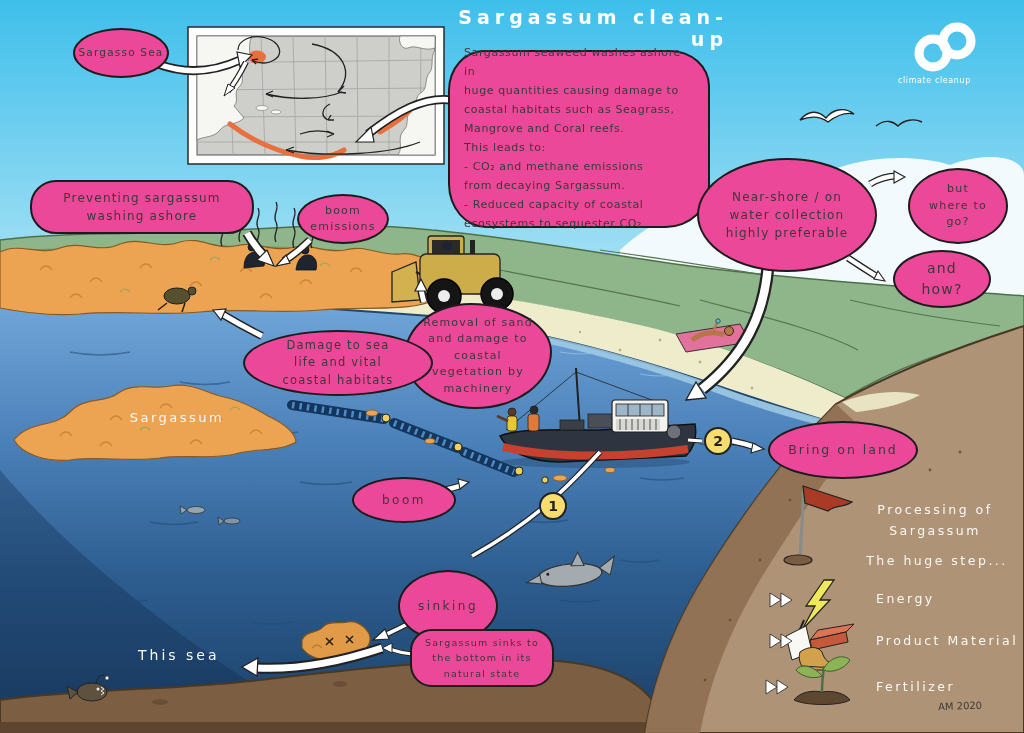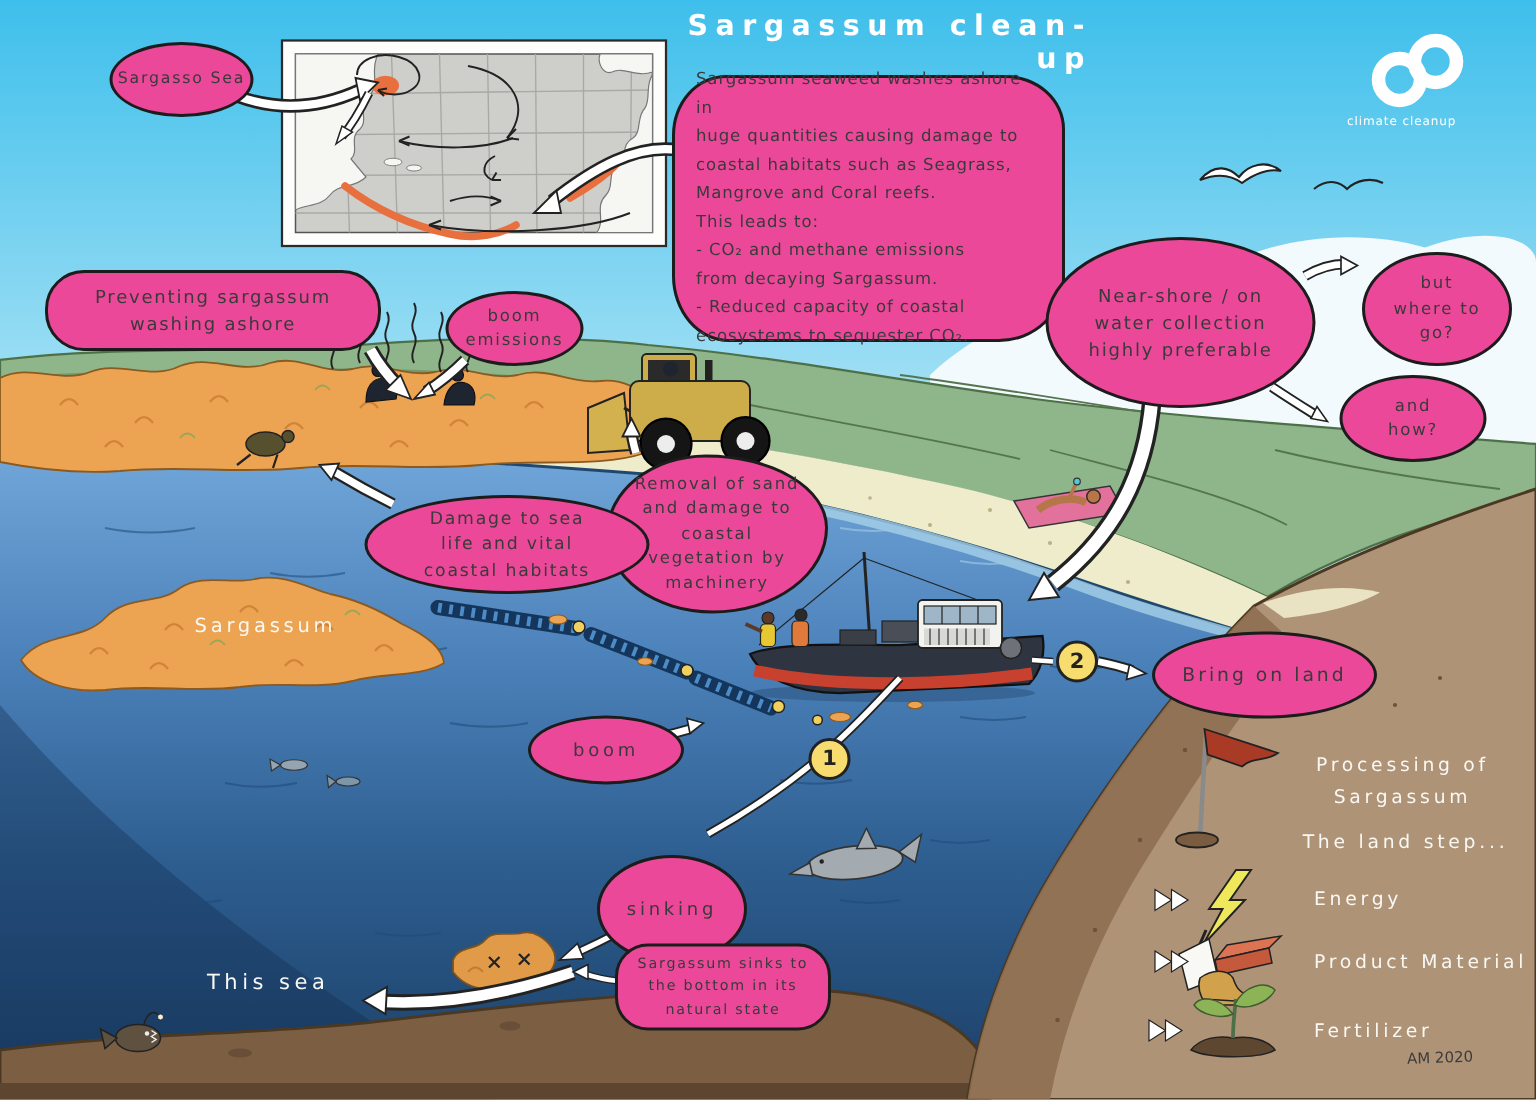--- a/index.html
+++ b/index.html
@@ -466,21 +466,21 @@
 coastal habitats</div>
 
   <div class="bubble ellipse" style="left:697px;top:158px;width:180px;height:114px;font-size:12px;">Near-shore / on
 water collection
 highly preferable</div>
 
   <div class="bubble ellipse" style="left:908px;top:168px;width:100px;height:76px;font-size:11px;">but
 where to
 go?</div>
 
-  <div class="bubble ellipse" style="left:893px;top:250px;width:98px;height:58px;font-size:11px;">and
+  <div class="bubble ellipse" style="left:893px;top:250px;width:98px;height:58px;font-size:14px;">and
 how?</div>
 
   <div class="bubble ellipse" style="left:768px;top:421px;width:150px;height:58px;font-size:12.5px;letter-spacing:2px;">Bring on land</div>
 
   <div class="bubble ellipse" style="left:352px;top:477px;width:104px;height:46px;font-size:12px;letter-spacing:2.5px;">boom</div>
 
   <div class="bubble ellipse" style="left:398px;top:570px;width:100px;height:72px;font-size:12px;letter-spacing:2.5px;">sinking</div>
 
   <div class="bubble" style="left:410px;top:629px;width:144px;height:58px;font-size:9.5px;border-radius:22px;line-height:1.6;">Sargassum sinks to
 the bottom in its
@@ -489,20 +489,20 @@
   <div class="step" style="left:539px;top:492px;">1</div>
   <div class="step" style="left:704px;top:427px;">2</div>
 
   <div class="scene-label" style="left:112px;top:410px;width:130px;font-size:13px;text-align:center;">Sargassum</div>
 
   <div class="scene-label" style="left:138px;top:647px;width:130px;font-size:14px;letter-spacing:3px;">This sea</div>
 
   <div class="scene-label" style="left:855px;top:500px;width:160px;font-size:12.5px;text-align:center;line-height:1.65;">Processing of
 Sargassum</div>
 
-  <div class="scene-label" style="left:852px;top:553px;width:170px;font-size:12.5px;text-align:center;">The land step...</div>
+  <div class="scene-label" style="left:852px;top:553px;width:170px;font-size:12.5px;text-align:center;">The huge step...</div>
 
   <div class="scene-label" style="left:876px;top:591px;width:130px;font-size:12.5px;">Energy</div>
   <div class="scene-label" style="left:876px;top:633px;width:150px;font-size:12.5px;">Product Material</div>
   <div class="scene-label" style="left:876px;top:679px;width:130px;font-size:12.5px;">Fertilizer</div>
 
   <div class="dark-label" style="left:938px;top:700px;width:70px;font-size:10px;transform:rotate(-2deg);">AM 2020</div>
 </div>
 
 </body></html>

